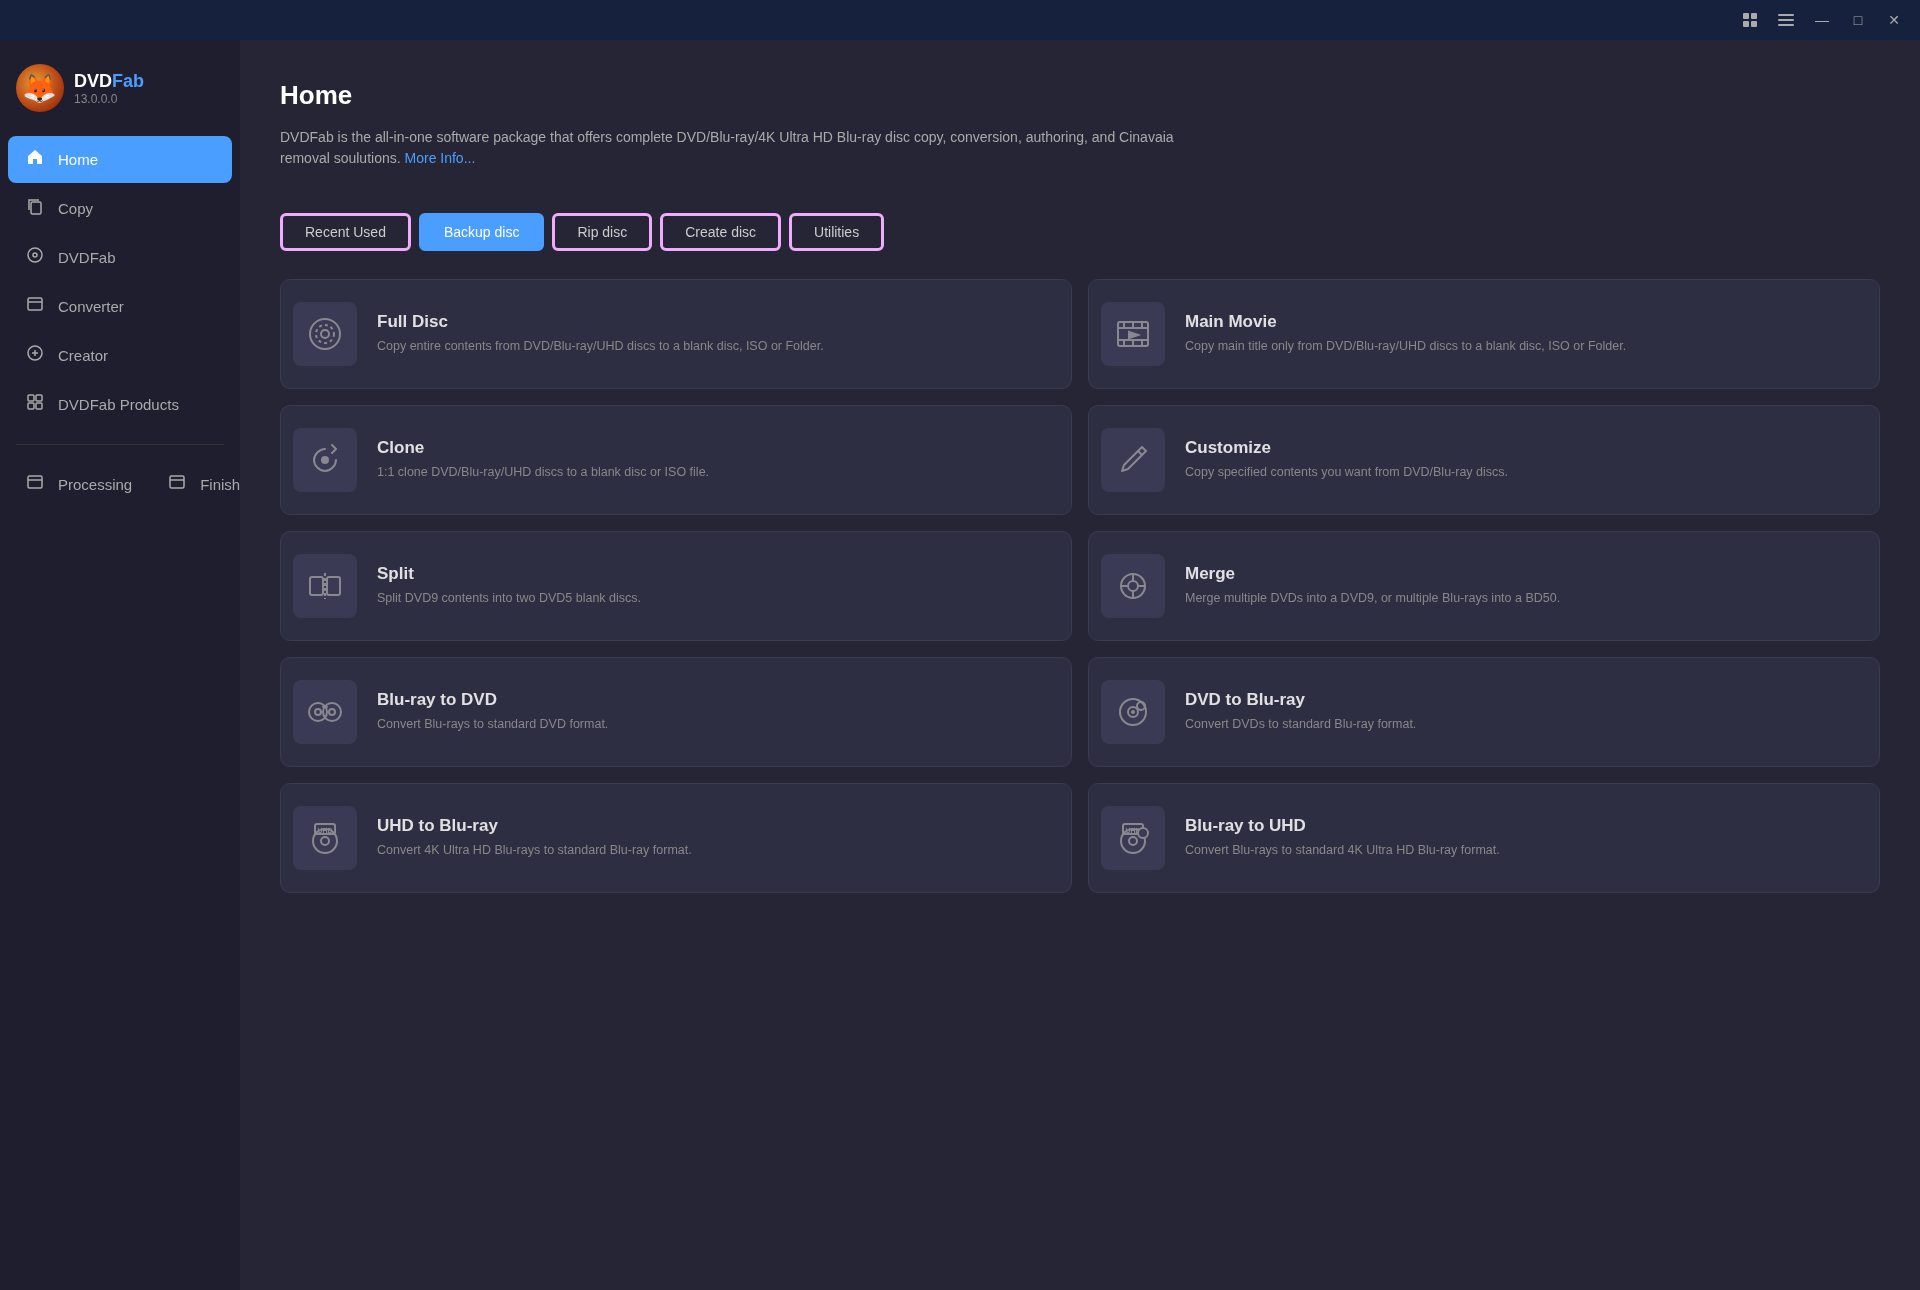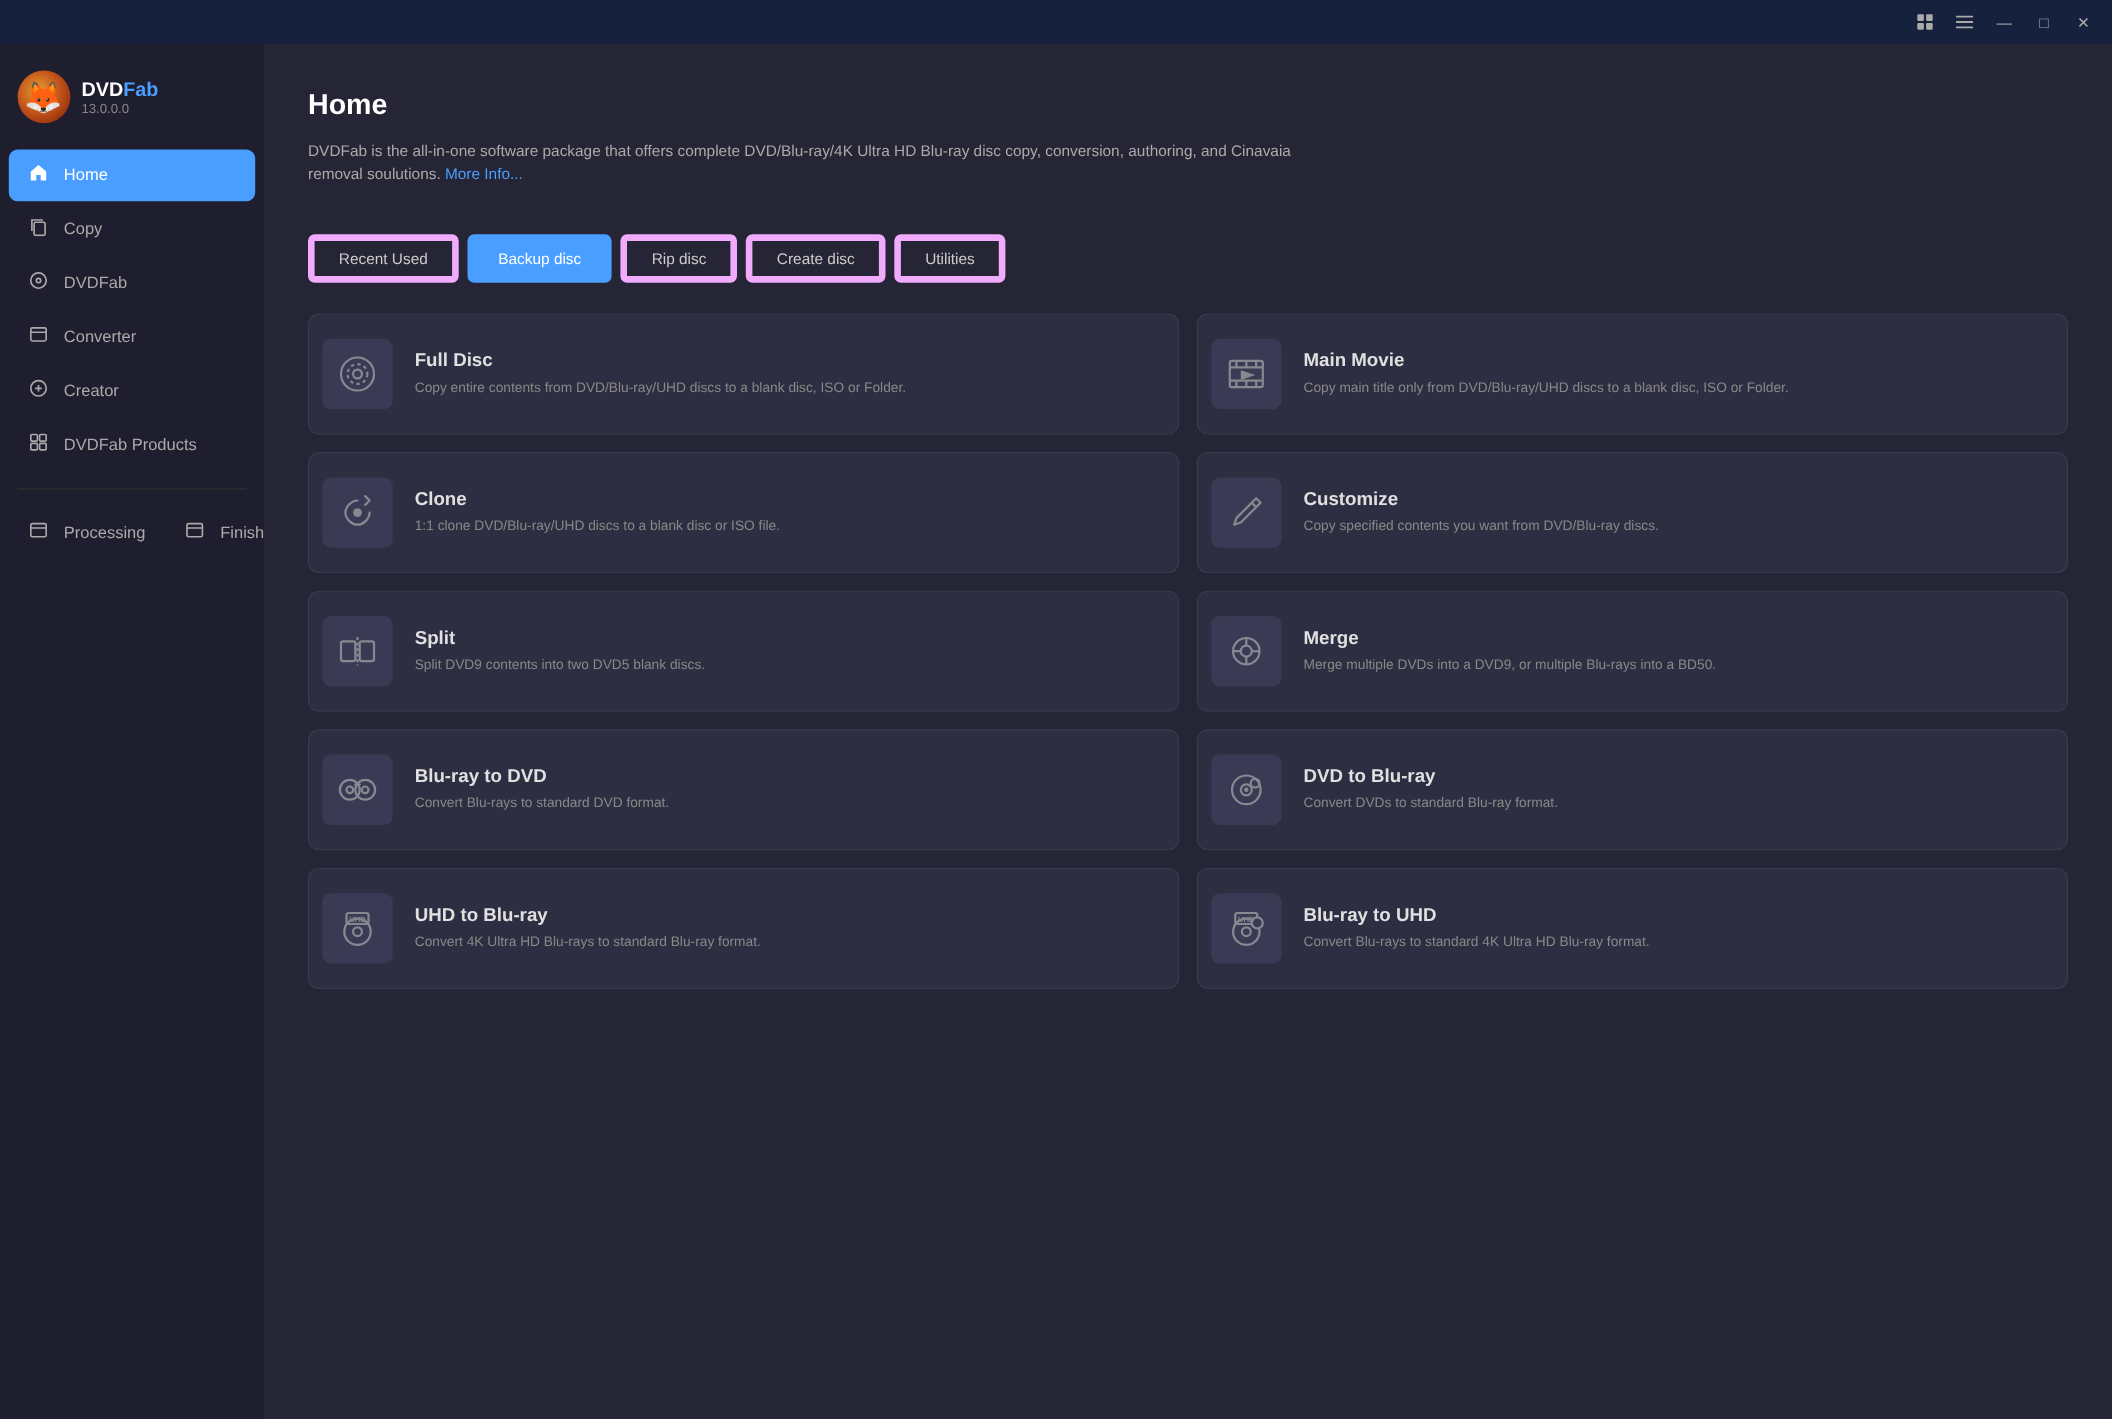--- a/index.html
+++ b/index.html
@@ -164,21 +164,21 @@
     
     .tab-bar {
       display: flex;
       gap: 8px;
       margin-bottom: 28px;
     }
 
     .tab-btn {
       padding: 8px 22px;
       border-radius: 6px;
-      border: 6px solid #f0abfc;
+      border: 3px solid #f0abfc;
       background: transparent;
       color: #ccc;
       font-size: 14px;
       cursor: pointer;
       transition: all 0.15s;
     }
     .tab-btn.active {
       background: #4a9eff;
       border-color: #4a9eff;
       color: #fff;

